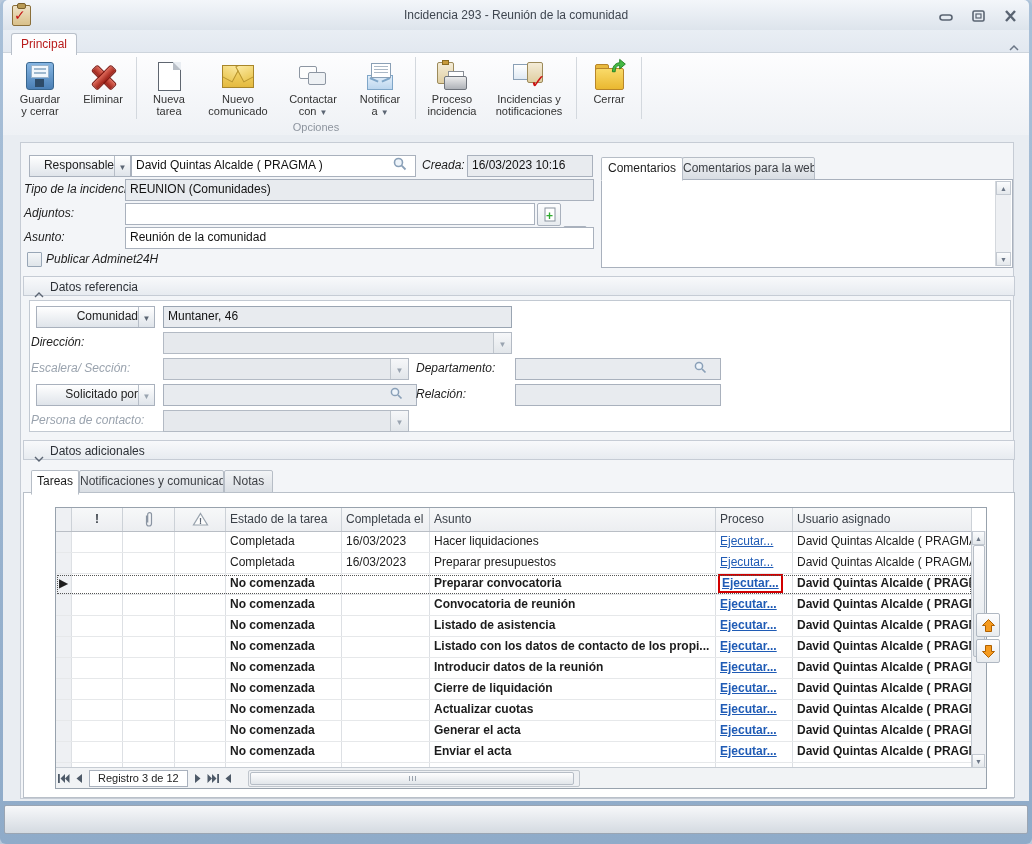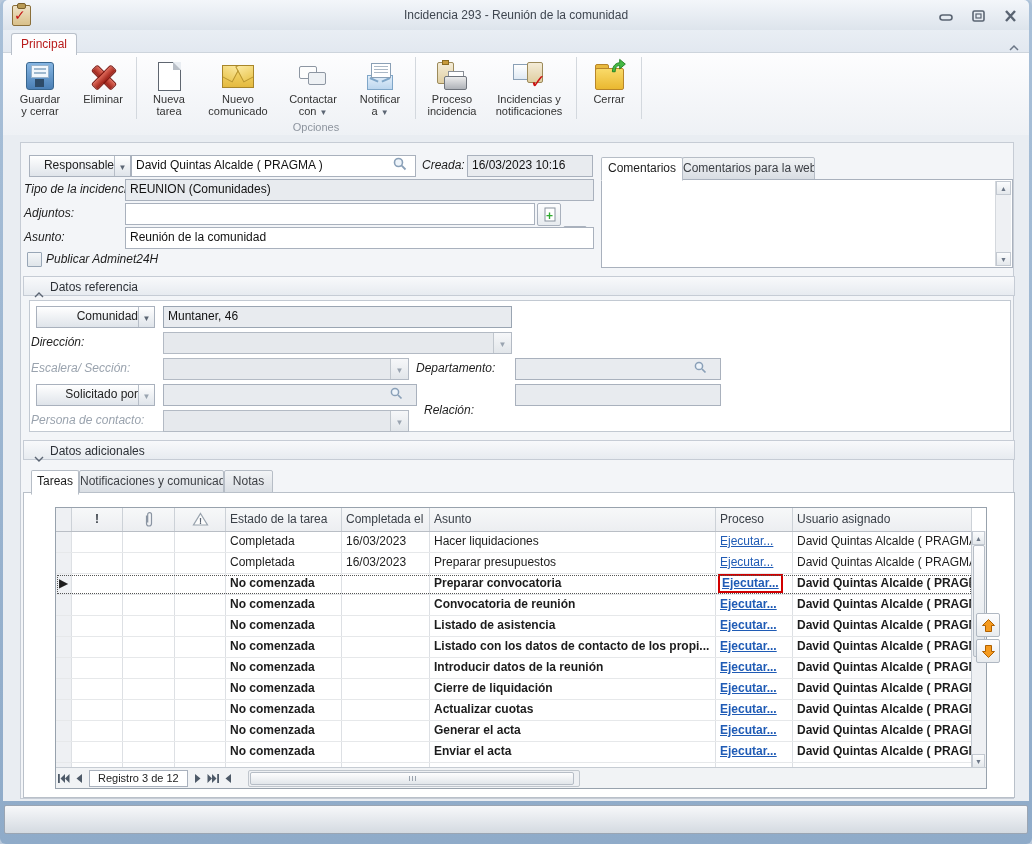--- a/index.html
+++ b/index.html
@@ -333,21 +333,21 @@
 
     <div class="abs combo" style="left:33px;top:249px;width:117px;height:20px;">
       <span class="cl gray">Solicitado por</span>
         <span class="ca"><span class="dd" style="color:#9aa4b0;">▼</span></span>
     </div>
     <div class="abs field ro" style="left:160px;top:249px;width:244px;height:20px;"></div>
     <div class="abs mag" style="left:387px;top:251px;"><svg width="13" height="13">
           <circle cx="5" cy="5" r="3.6" fill="#eef4fa" stroke="#8aa0b8" stroke-width="1.5"></circle>
           <line x1="8" y1="8" x2="11.5" y2="11.5" stroke="#8aa0b8" stroke-width="1.7"></line>
         </svg></div>
-    <div class="abs flabel" style="left:413px;top:268px;margin-left:8px;">Relación:</div>
+    <div class="abs flabel" style="left:413px;top:252px;">Relación:</div>
     <div class="abs field ro" style="left:512px;top:249px;width:196px;height:20px;"></div>
 
     <div class="abs flabel gray" style="left:28px;top:278px;">Persona de contacto:</div>
     <div class="abs ddf" style="left:160px;top:275px;width:244px;height:20px;">
         <span class="sp"></span>
         <span class="ca"><span class="dd" style="color:#9aa4b0;">▼</span></span>
       </div>
 
     <div class="abs sect" style="top:305px;">
       <span class="abs" style="left:10px;top:7px;"><svg width="10" height="6">

